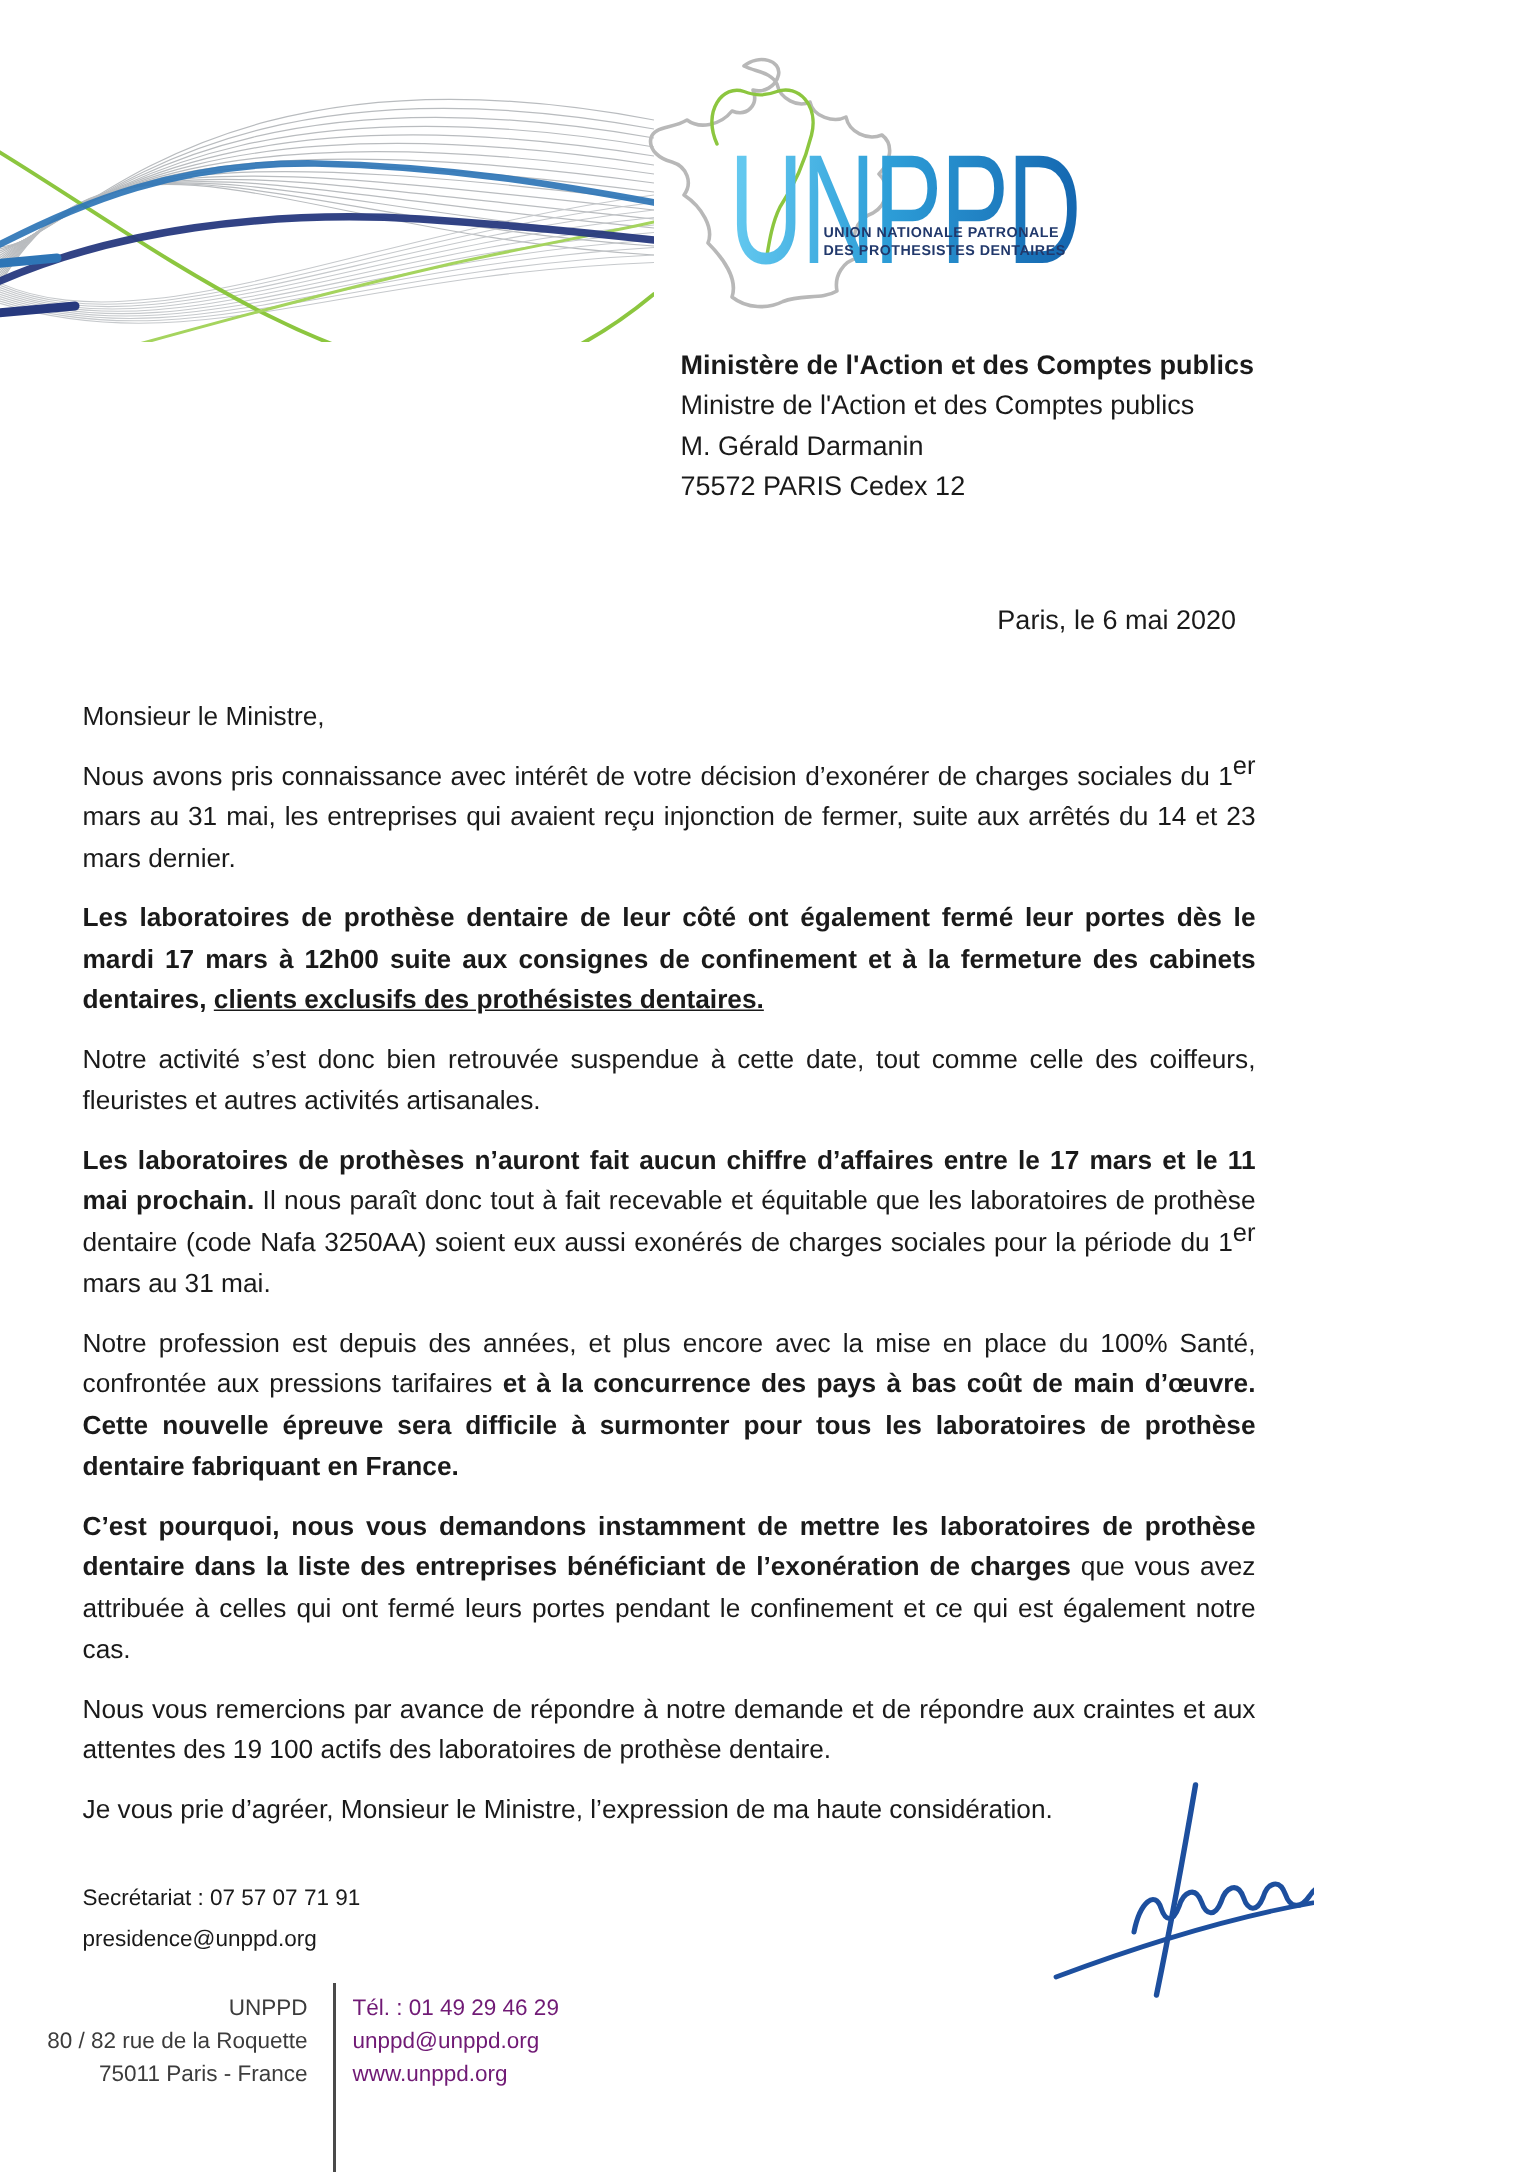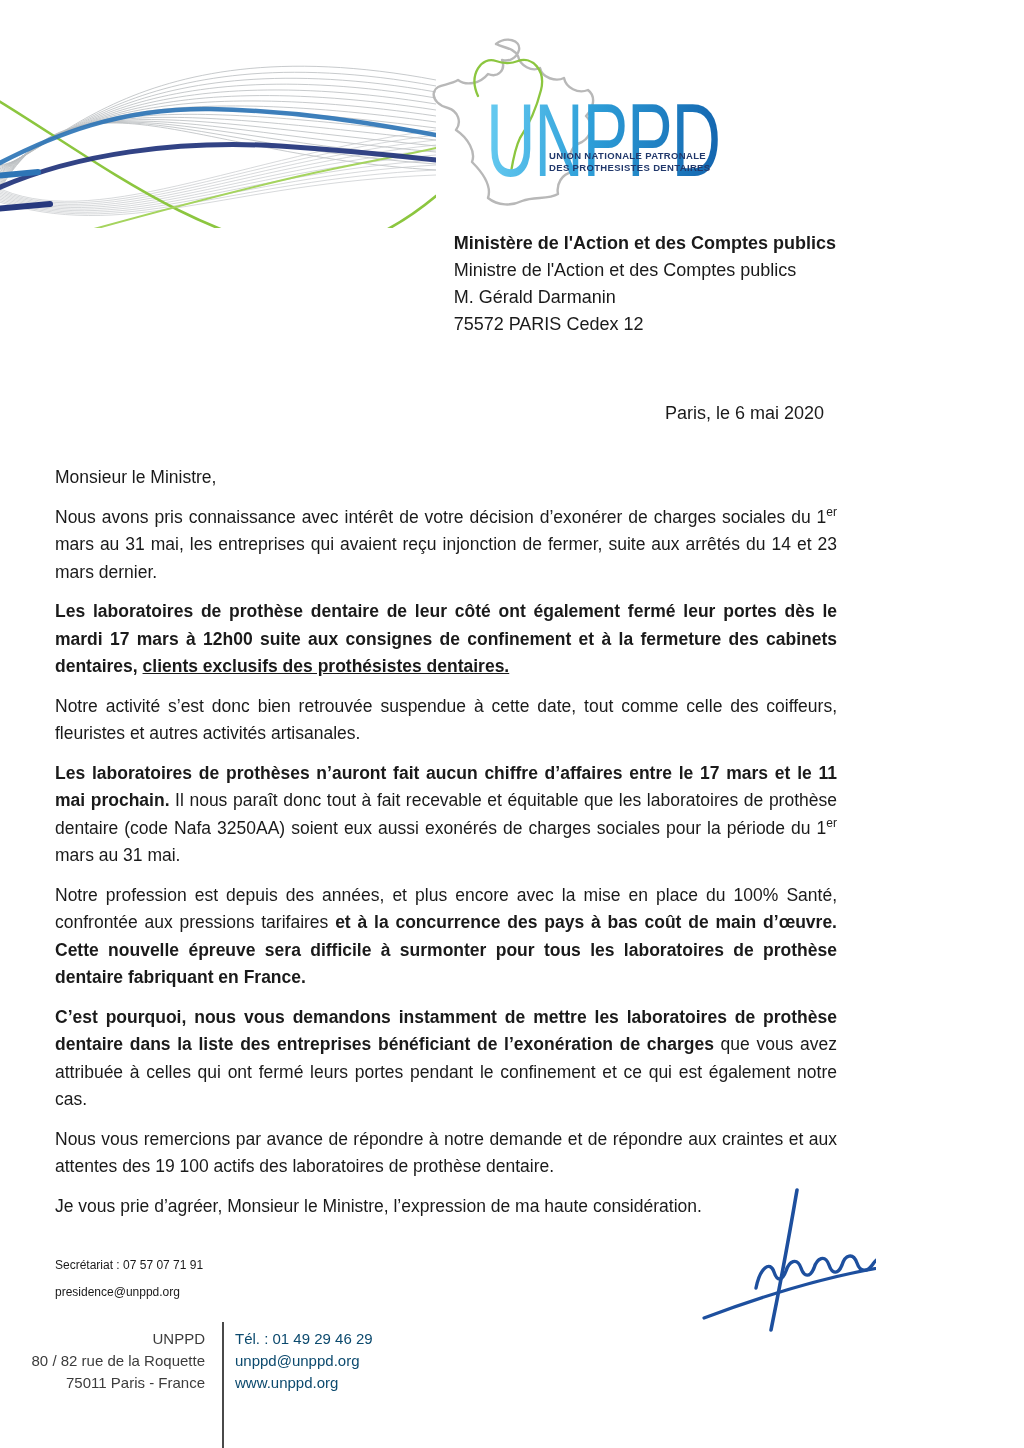--- a/index.html
+++ b/index.html
@@ -24,31 +24,31 @@
   .recipient{position:absolute;right:40px;top:230px;font-size:18px;line-height:27px;}
   .recipient .org{font-weight:bold;}
   .dateline{position:absolute;right:52px;top:403px;font-size:18px;}
 
   
   .body-text{position:absolute;left:55px;right:39px;top:464px;font-size:17.5px;line-height:27.5px;text-align:justify;}
   .body-text p{margin:0 0 12px 0;}
   .salutation{margin-bottom:12px;}
   .b{font-weight:bold;}
   .bu{font-weight:bold;text-decoration:underline;}
-  sup{font-size:12px;line-height:0;}
+  sup{font-size:17px;line-height:0;}
 
   
   .sig-text{position:absolute;right:54px;top:1112px;text-align:right;font-size:18px;line-height:28px;}
   .sig-draw{position:absolute;left:698px;top:1176px;width:264px;height:160px;}
 
   
-  .contact{position:absolute;left:55px;top:1252px;font-size:12px;line-height:27px;}
+  .contact{position:absolute;left:55px;top:1252px;font-size:15px;line-height:27px;}
   .footer-left{position:absolute;left:0;top:1328px;width:205px;text-align:right;font-size:15px;line-height:22px;color:#3c3c3c;}
   .footer-divider{position:absolute;left:222px;top:1322px;width:2px;height:126px;background:#4a4a4a;}
-  .footer-right{position:absolute;left:235px;top:1328px;font-size:15px;line-height:22px;color:#0c4a6e;}
+  .footer-right{position:absolute;left:235px;top:1328px;font-size:15px;line-height:22px;color:#701a75;}
 </style>
 </head>
 <body>
 
 <div class="page">
 
   <svg class="waves" viewBox="0 0 436 190" aria-hidden="true">
     <g id="fan">
         <path d="M -6 126 C 40 138, 120 -18, 436 42" fill="none" stroke="#b9bcbf" stroke-width="0.8"></path>
         <path d="M -6 128.4 C 42 130, 124 -9, 436 48" fill="none" stroke="#b9bcbf" stroke-width="0.8"></path>

